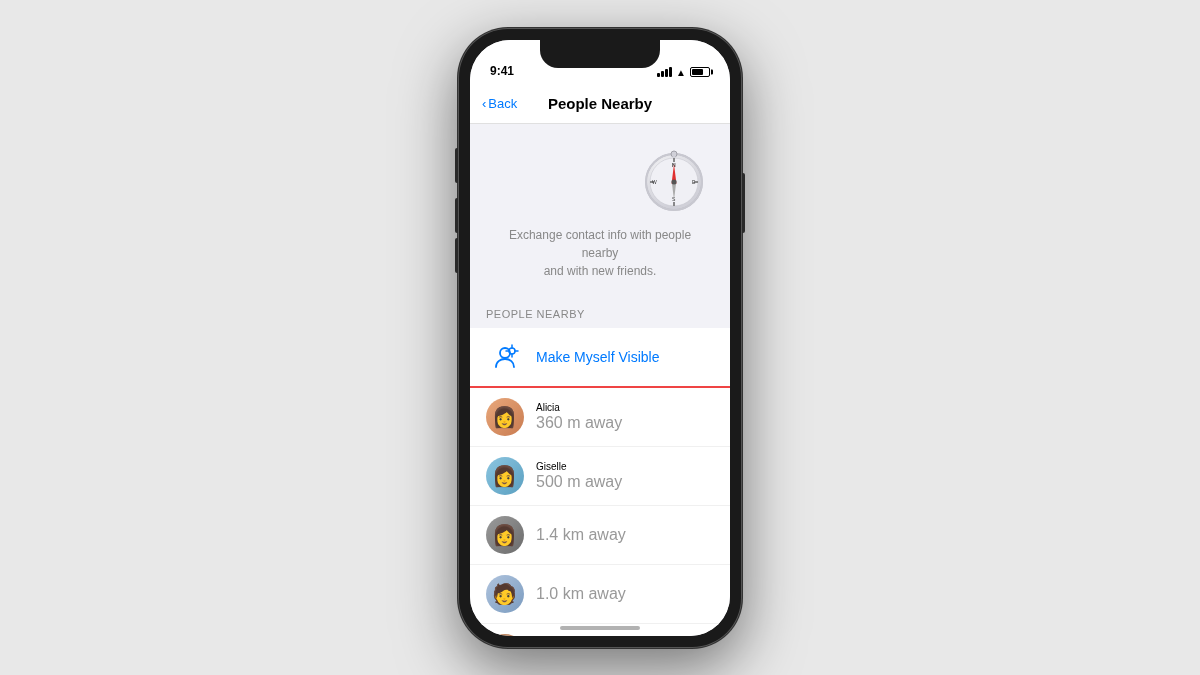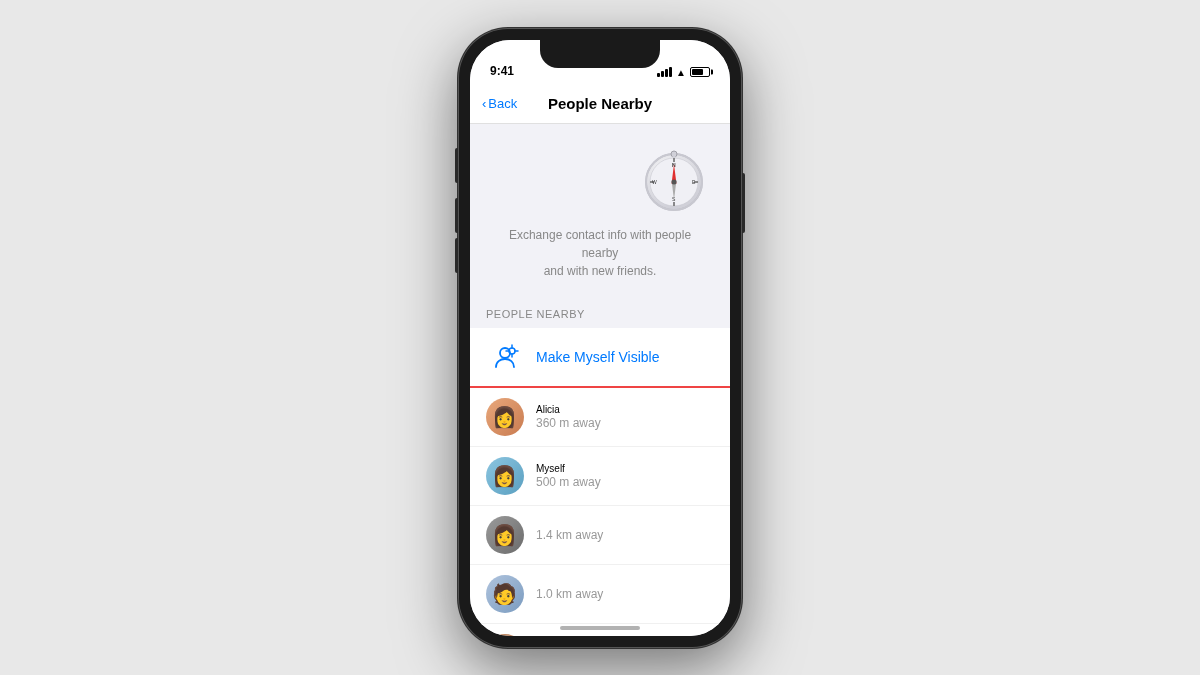--- a/index.html
+++ b/index.html
@@ -251,21 +251,21 @@
       flex: 1;
     }
 
     .item-name {
       font-size: 10px;
       font-weight: 500;
       color: #000;
     }
 
     .item-distance {
-      font-size: 12px;
+      font-size: 16px;
       color: #999;
       margin-top: 1px;
     }
 
     
     .make-visible-item {
       display: flex;
       align-items: center;
       padding: 10px 16px;
       border-bottom: 2px solid #ef4444;
@@ -414,21 +414,21 @@
             <div class="item-name">Alicia</div>
             <div class="item-distance">360 m away</div>
           </div>
         </div>
 
         <div class="list-item">
           <div class="avatar avatar-giselle">
             <span style="font-size:20px;">👩</span>
           </div>
           <div class="item-info">
-            <div class="item-name">Myself</div>
+            <div class="item-name">Giselle</div>
             <div class="item-distance">500 m away</div>
           </div>
         </div>
 
         <div class="list-item">
           <div class="avatar avatar-emelda">
             <span style="font-size:20px;">👩</span>
           </div>
           <div class="item-info">
             <div class="item-distance">1.4 km away</div>

